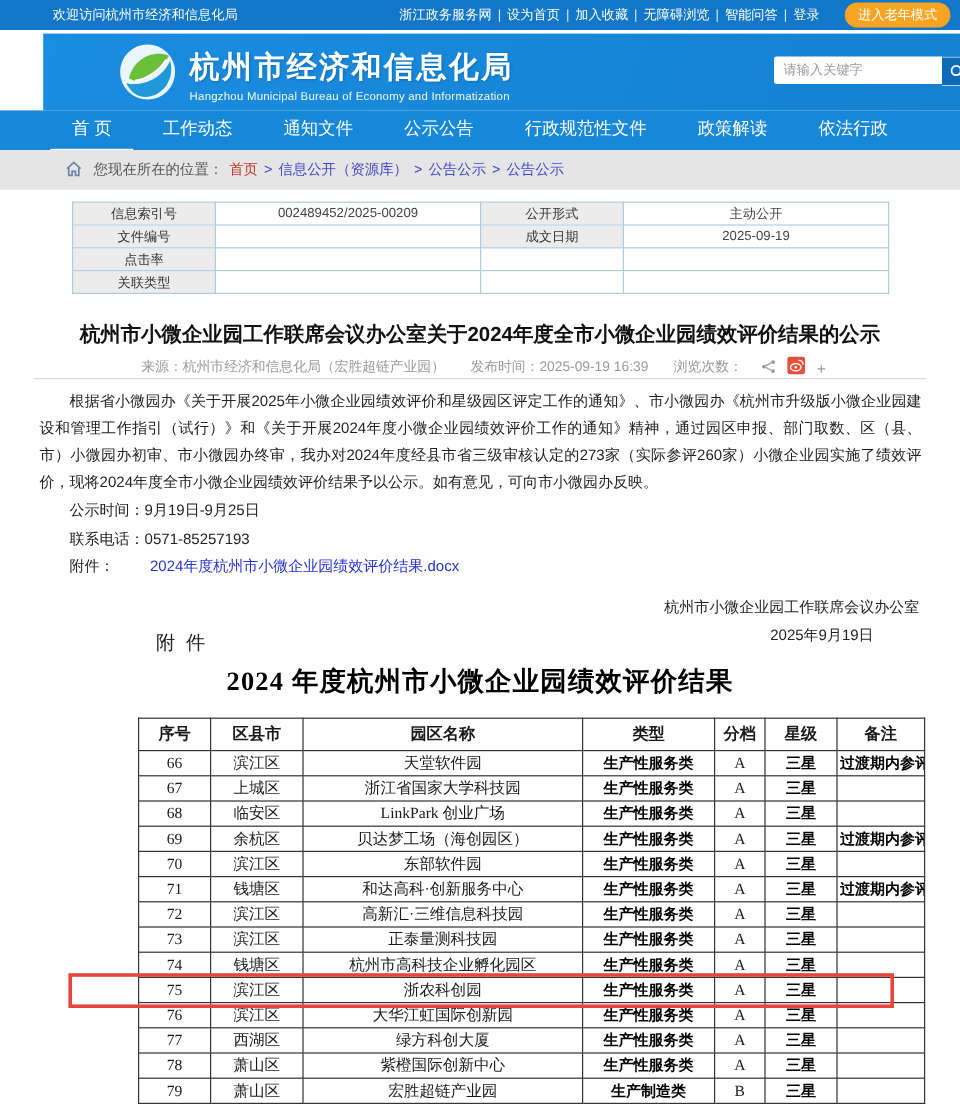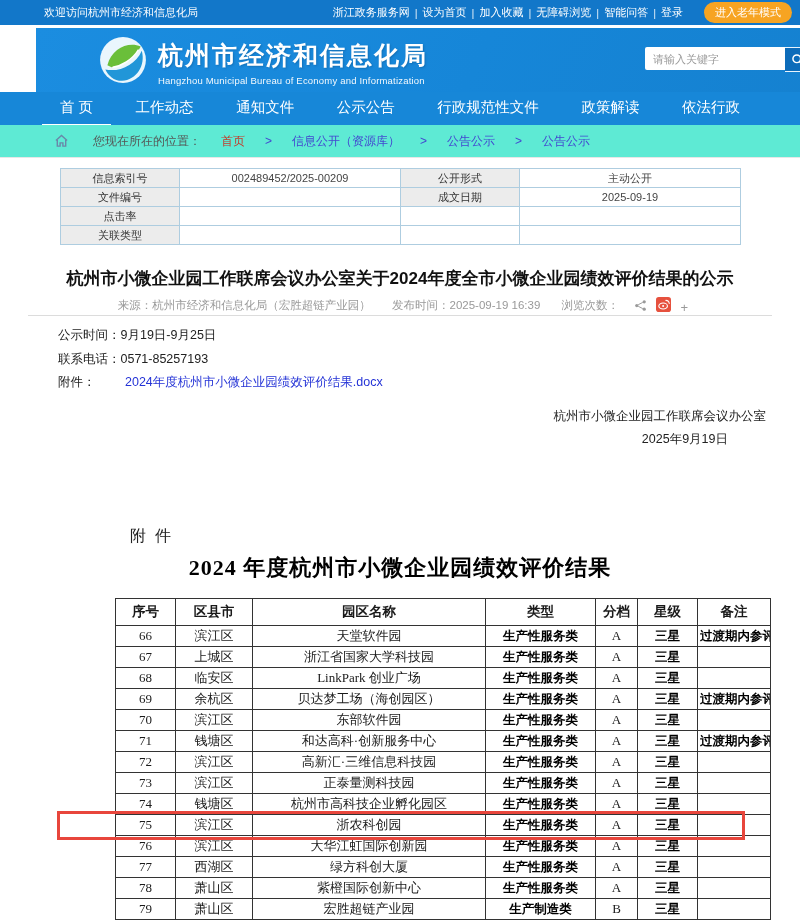--- a/index.html
+++ b/index.html
@@ -28,23 +28,23 @@
     padding:0 8px;outline:none;box-sizing:border-box;color:#333;font-family:inherit;}
   .search input::placeholder{color:#9a9a9a;}
   .search-btn{width:27px;height:25px;background:#0d6cba;border:1px solid #e8f4fd;border-left:none;
     box-sizing:border-box;display:flex;align-items:center;justify-content:center;cursor:pointer;border-radius:0 2px 2px 0;}
   
   .nav{position:absolute;top:92px;left:0;width:800px;height:33px;background:#1787d8;
     display:flex;align-items:flex-start;justify-content:space-between;box-sizing:border-box;padding:0 58px;}
   .nav-item{color:#fff;font-size:14.5px;position:relative;padding:6px 2px;cursor:pointer;white-space:nowrap;}
   .nav-item.active::after{content:"";position:absolute;left:-16px;right:-16px;bottom:-3px;height:2px;background:#fff;}
   
-  .breadcrumb{position:absolute;top:125px;left:0;width:800px;height:33px;background:#5eead4;
+  .breadcrumb{position:absolute;top:125px;left:0;width:800px;height:33px;background:#e5e5e5;
     border-bottom:1px solid #e7e7e7;display:flex;align-items:center;box-sizing:border-box;
-    padding-left:54px;font-size:12px;color:#555;gap:20px;}
+    padding-left:54px;font-size:12px;color:#555;gap:5px;}
   .bc-home{color:#c43a2a;cursor:pointer;}
   .bc-link{color:#4348d0;cursor:pointer;}
   .bc-sep{color:#4348d0;}
   
   .info-table{position:absolute;top:168px;left:60px;width:680px;border-collapse:collapse;table-layout:fixed;}
   .info-table td{border:1px solid #aecde0;height:16px;font-size:11px;text-align:center;
     padding:1px 4px;overflow:hidden;white-space:nowrap;}
   .info-table td.lbl{background:#ececec;color:#333;}
   .info-table td.val{background:#fff;color:#444;}
   
@@ -199,20 +199,21 @@
     <ellipse cx="7.6" cy="9.6" rx="4.6" ry="3.2" fill="none" stroke="#fff" stroke-width="1.2"></ellipse>
     <circle cx="7.6" cy="9.6" r="1.1" fill="#fff"></circle>
     <path d="M10.5 3.6 q3.4 0.2 3.6 3.4" fill="none" stroke="#fff" stroke-width="1.1" stroke-linecap="round"></path>
   </svg>
   <span class="micon" style="color:#9a9a9a;font-size:13px;">+</span>
 </div>
 
 <div class="meta-divider"></div>
 
 <div class="article-flow">
+  <p>根据省小微园办《关于开展2025年小微企业园绩效评价和星级园区评定工作的通知》、市小微园办《杭州市升级版小微企业园建设和管理工作指引（试行）》和《关于开展2024年度小微企业园绩效评价工作的通知》精神，通过园区申报、部门取数、区（县、市）小微园办初审、市小微园办终审，我办对2024年度经县市省三级审核认定的273家（实际参评260家）小微企业园实施了绩效评价，现将2024年度全市小微企业园绩效评价结果予以公示。如有意见，可向市小微园办反映。</p>
   <div class="flow-line">公示时间：9月19日-9月25日</div>
   <div class="flow-line">联系电话：0571-85257193</div>
   <div class="flow-line">
     <span>附件：</span>
     <span class="attach-link">2024年度杭州市小微企业园绩效评价结果.docx</span>
   </div>
   <div class="sig-line">杭州市小微企业园工作联席会议办公室</div>
   <div class="date-line">2025年9月19日</div>
 </div>
 

